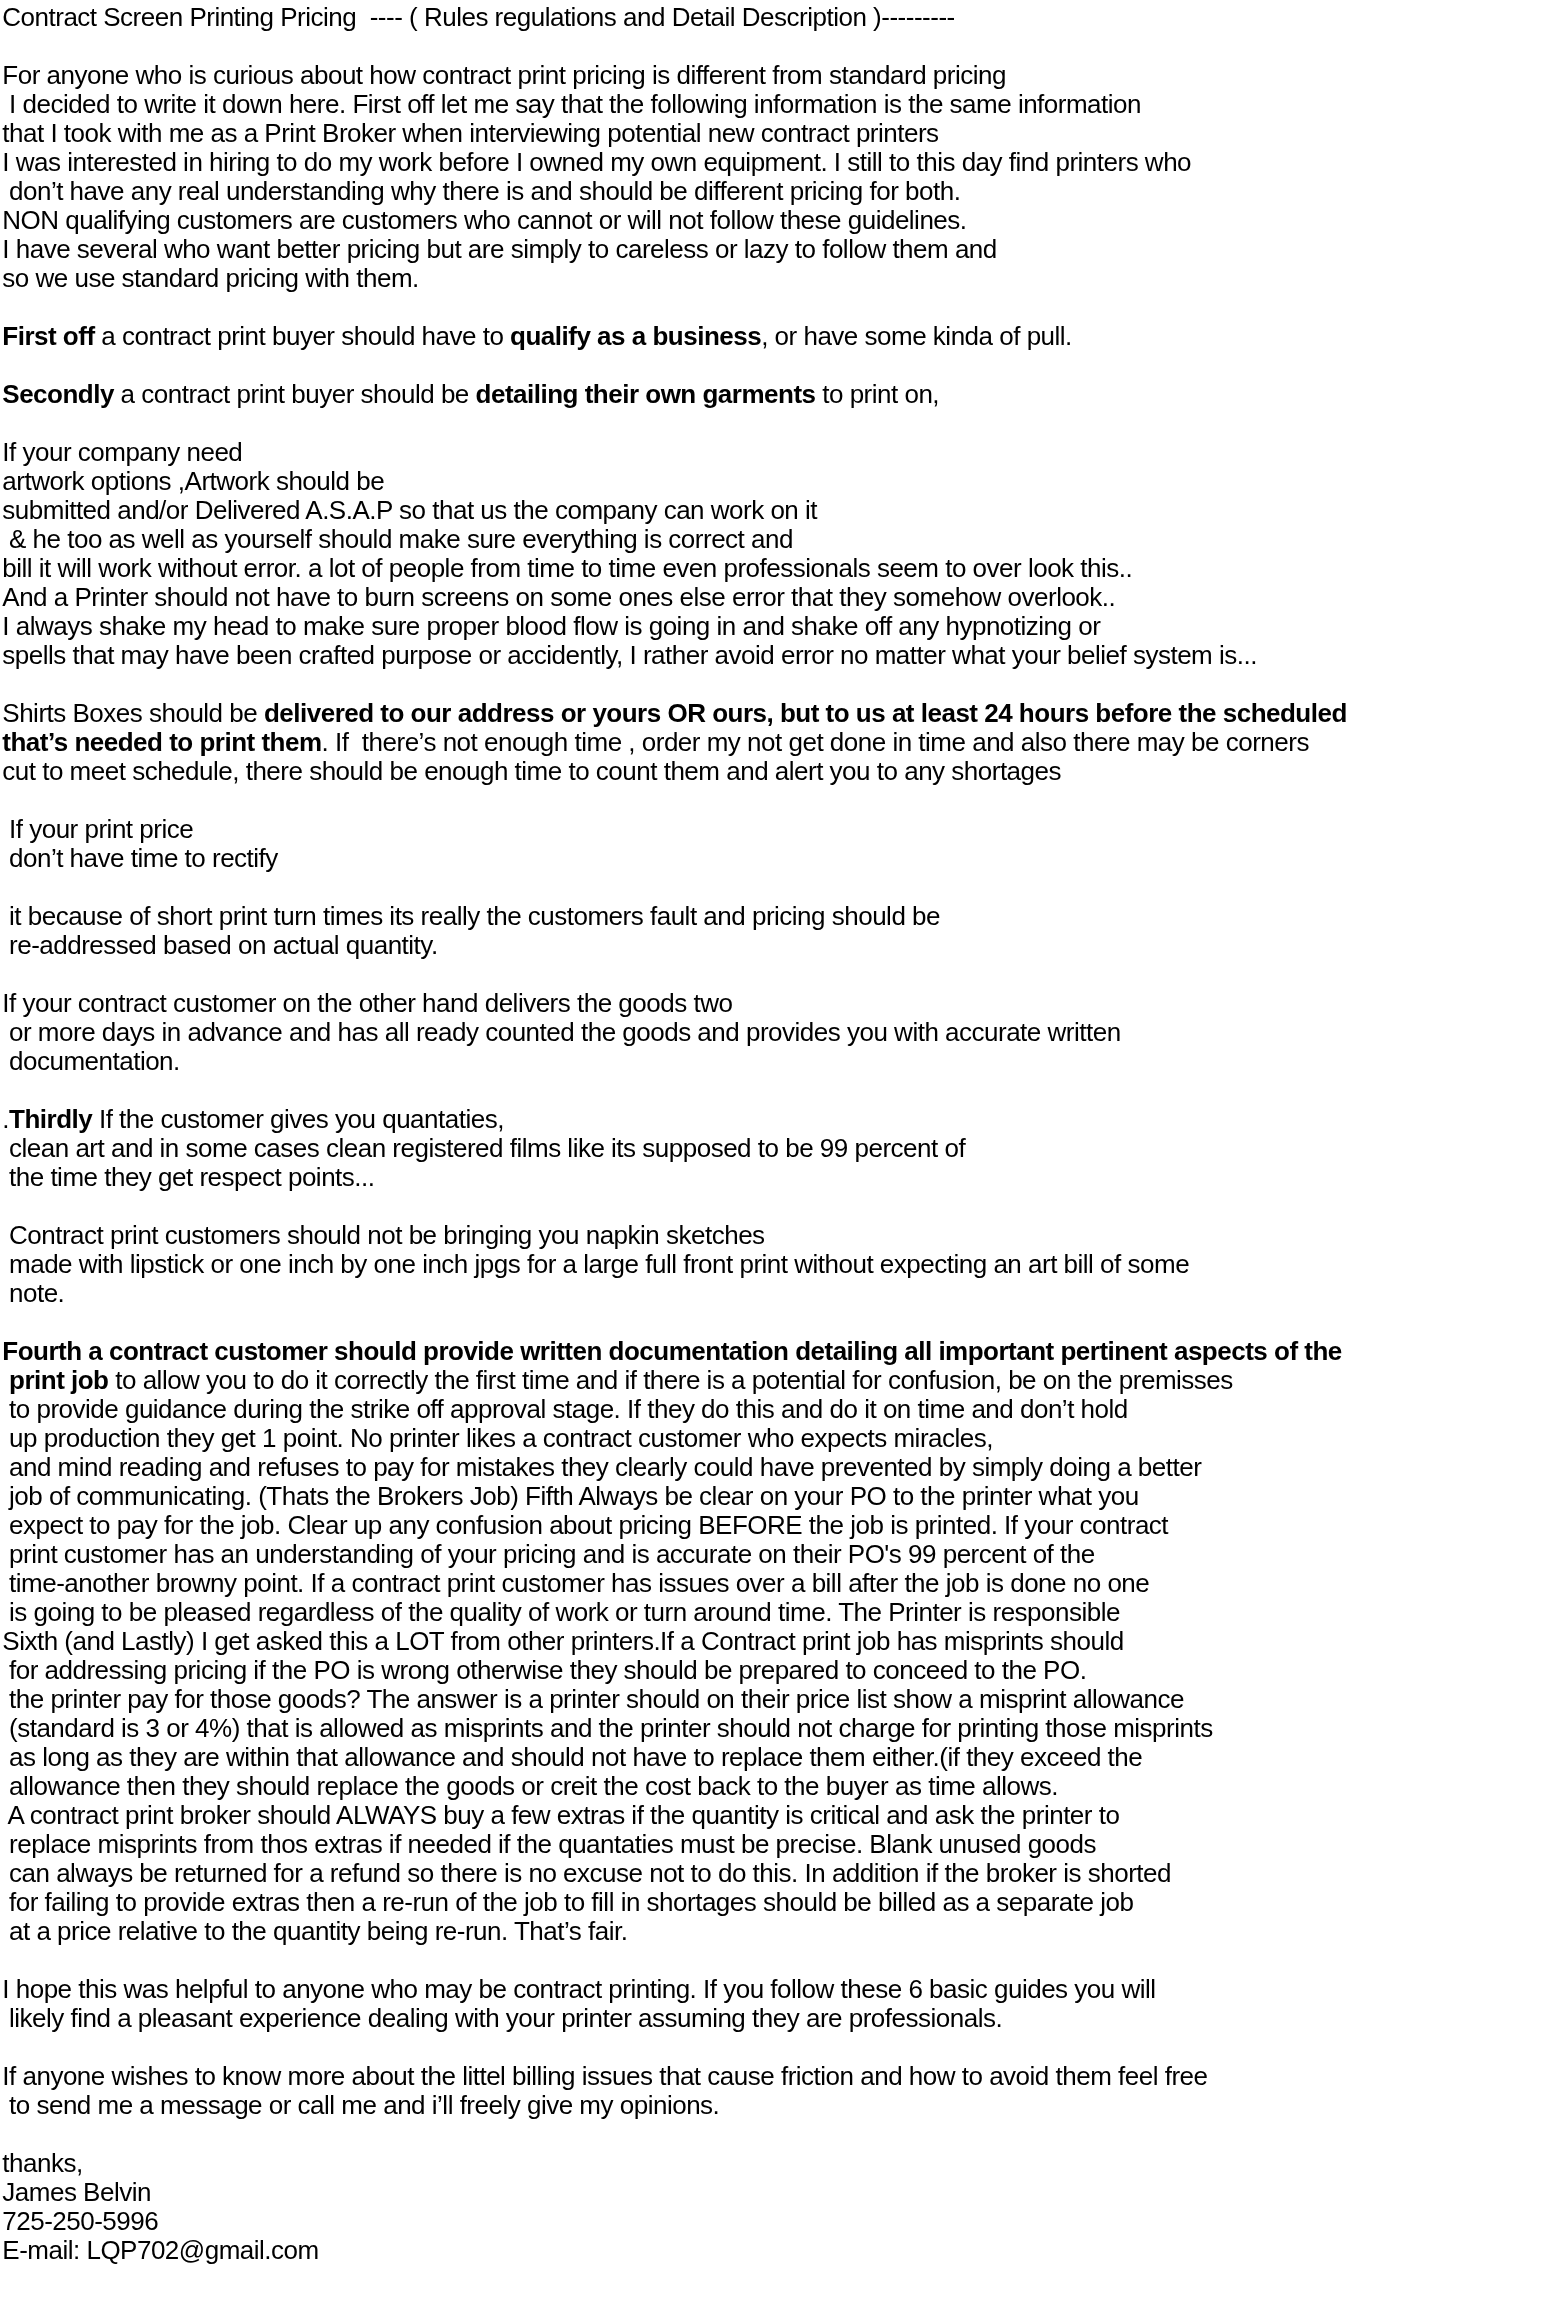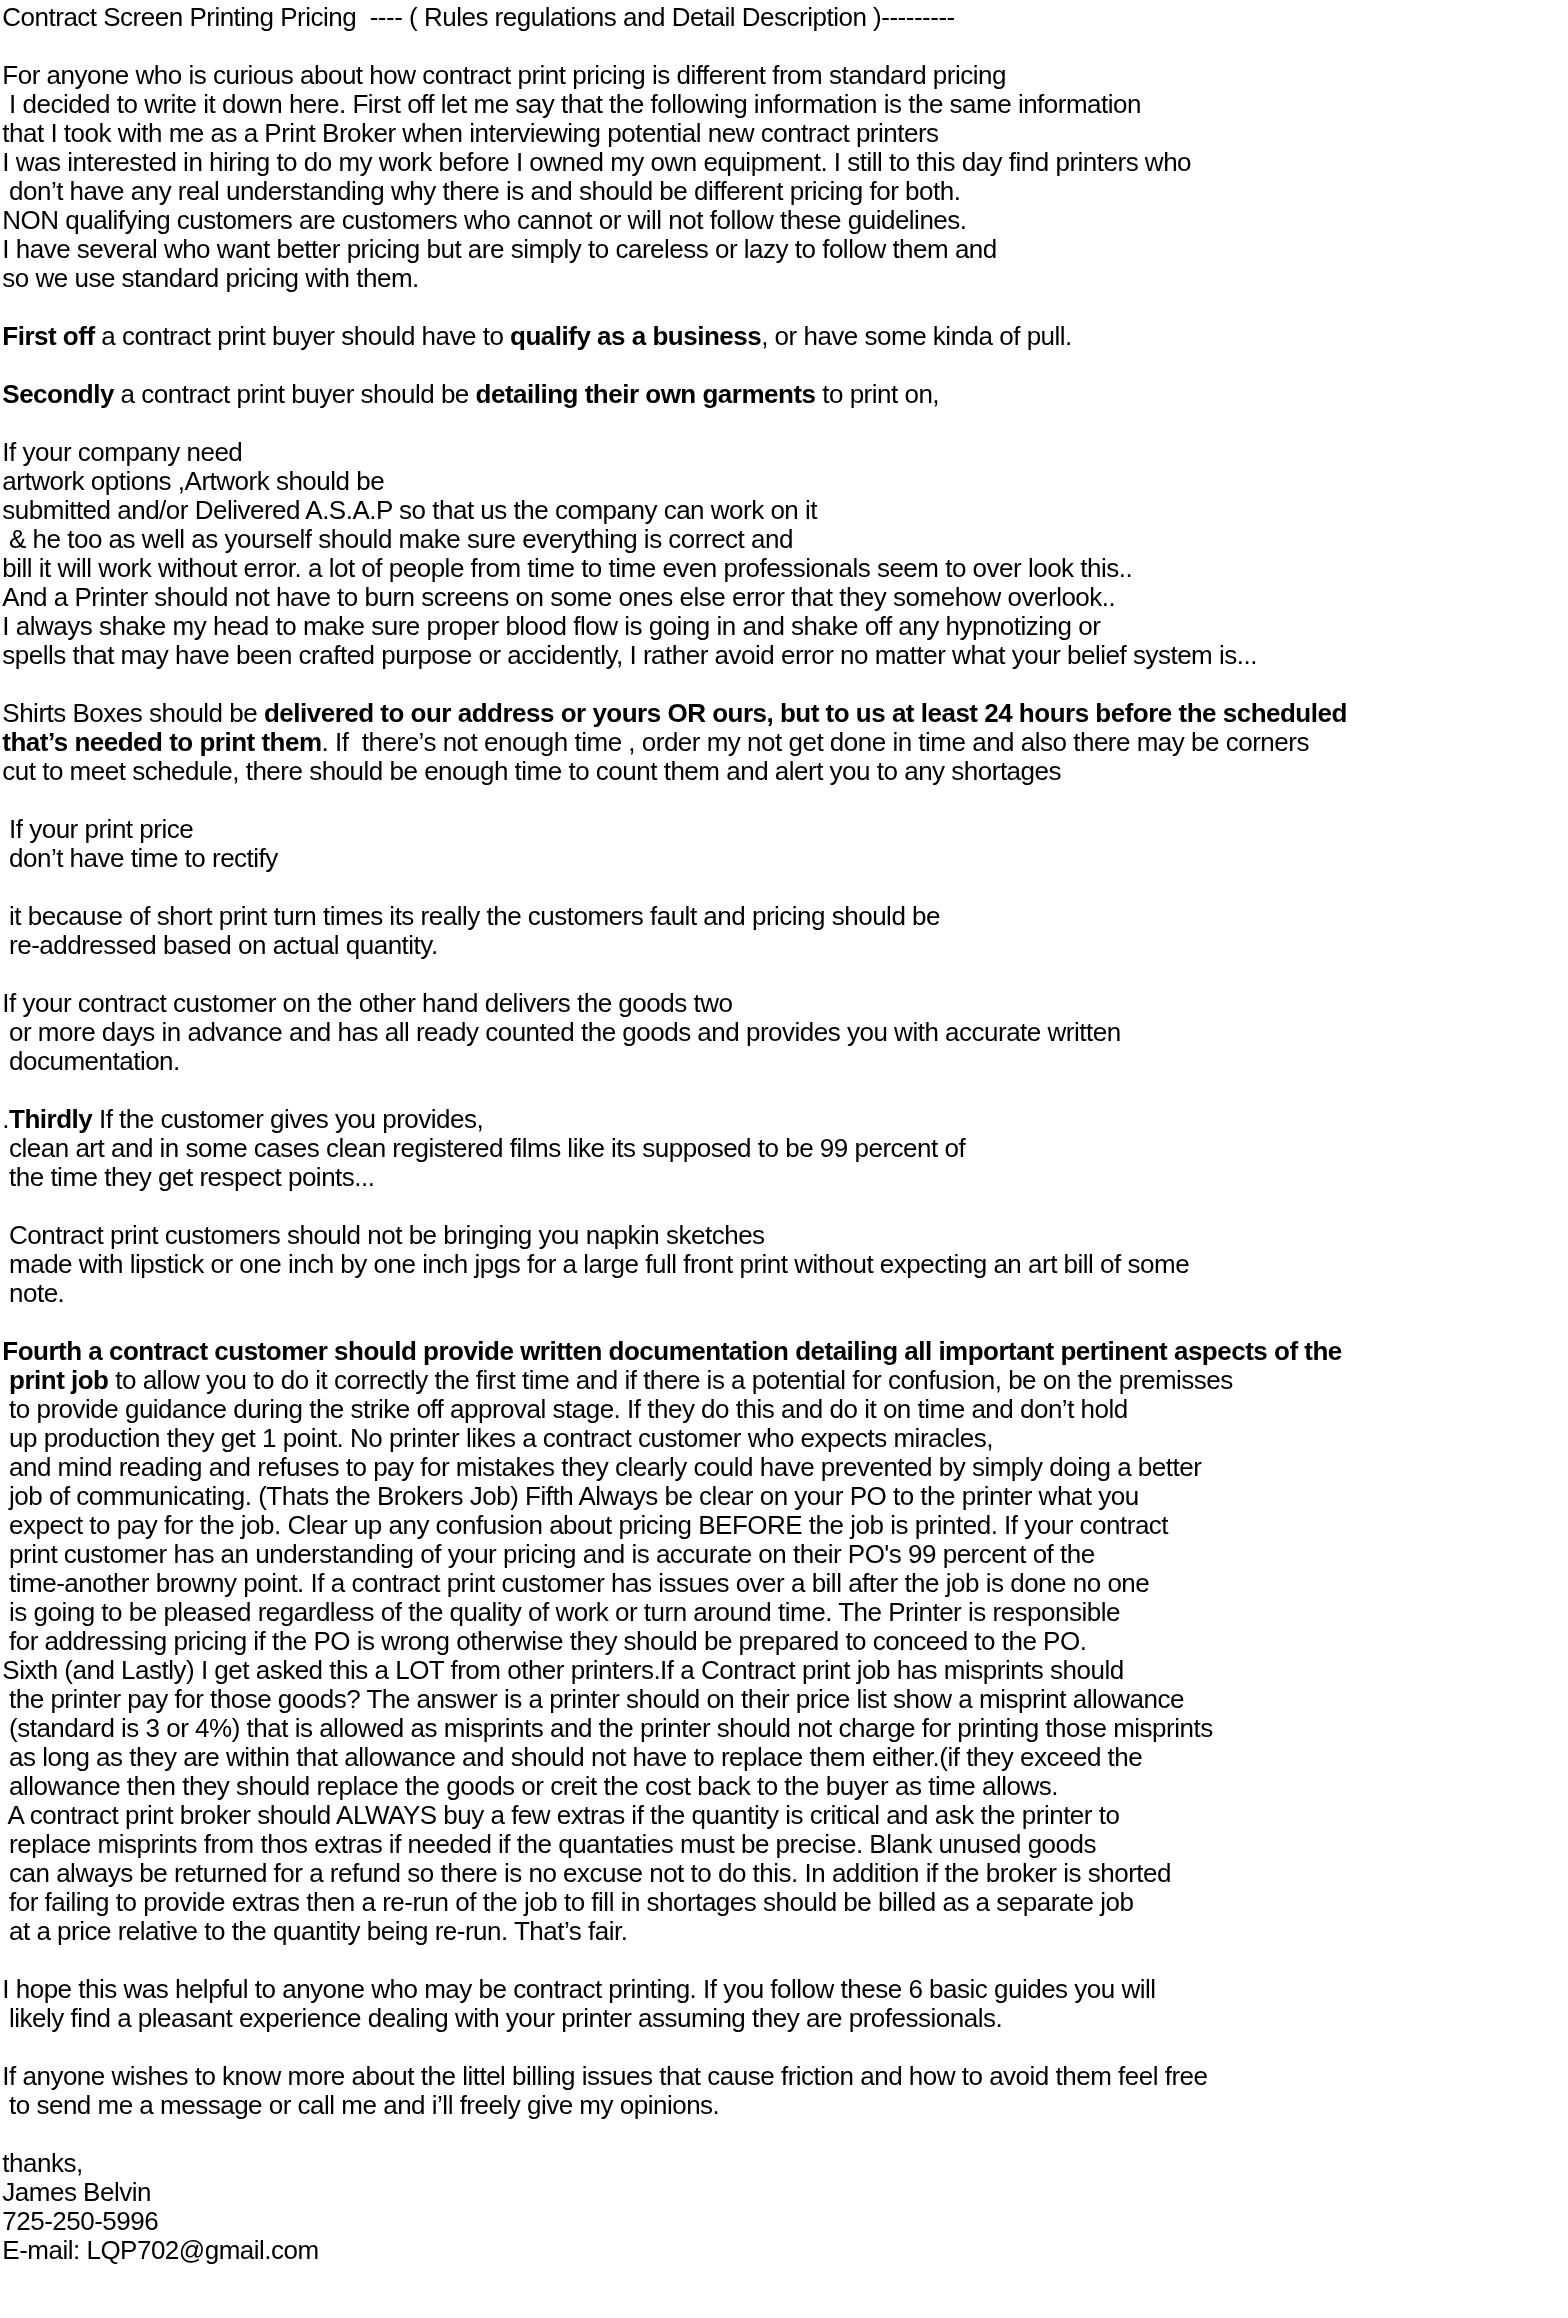--- a/index.html
+++ b/index.html
@@ -61,40 +61,40 @@
       <div class="line"><span> If your print price</span></div>
       <div class="line"><span> don’t have time to rectify</span></div>
       <div class="line"></div>
       <div class="line"><span> it because of short print turn times its really the customers fault and pricing should be</span></div>
       <div class="line"><span> re-addressed based on actual quantity.</span></div>
       <div class="line"></div>
       <div class="line"><span>If your contract customer on the other hand delivers the goods two</span></div>
       <div class="line"><span> or more days in advance and has all ready counted the goods and provides you with accurate written</span></div>
       <div class="line"><span> documentation.</span></div>
       <div class="line"></div>
-      <div class="line"><span>.</span><b>Thirdly</b><span> If the customer gives you provides,</span></div>
+      <div class="line"><span>.</span><b>Thirdly</b><span> If the customer gives you quantaties,</span></div>
       <div class="line"><span> clean art and in some cases clean registered films like its supposed to be 99 percent of</span></div>
       <div class="line"><span> the time they get respect points...</span></div>
       <div class="line"></div>
       <div class="line"><span> Contract print customers should not be bringing you napkin sketches</span></div>
       <div class="line"><span> made with lipstick or one inch by one inch jpgs for a large full front print without expecting an art bill of some</span></div>
       <div class="line"><span> note.</span></div>
       <div class="line"></div>
       <div class="line"><b>Fourth a contract customer should provide written documentation detailing all important pertinent aspects of the</b></div>
       <div class="line"><span> </span><b>print job</b><span> to allow you to do it correctly the first time and if there is a potential for confusion, be on the premisses</span></div>
       <div class="line"><span> to provide guidance during the strike off approval stage. If they do this and do it on time and don’t hold</span></div>
       <div class="line"><span> up production they get 1 point. No printer likes a contract customer who expects miracles,</span></div>
       <div class="line"><span> and mind reading and refuses to pay for mistakes they clearly could have prevented by simply doing a better</span></div>
       <div class="line"><span> job of communicating. (Thats the Brokers Job) Fifth Always be clear on your PO to the printer what you</span></div>
       <div class="line"><span> expect to pay for the job. Clear up any confusion about pricing BEFORE the job is printed. If your contract</span></div>
       <div class="line"><span> print customer has an understanding of your pricing and is accurate on their PO's 99 percent of the</span></div>
       <div class="line"><span> time-another browny point. If a contract print customer has issues over a bill after the job is done no one</span></div>
       <div class="line"><span> is going to be pleased regardless of the quality of work or turn around time. The Printer is responsible</span></div>
+      <div class="line"><span>Sixth (and Lastly) I get asked this a LOT from other printers.If a Contract print job has misprints should</span></div>
       <div class="line"><span> for addressing pricing if the PO is wrong otherwise they should be prepared to conceed to the PO.</span></div>
-      <div class="line"><span>Sixth (and Lastly) I get asked this a LOT from other printers.If a Contract print job has misprints should</span></div>
       <div class="line"><span> the printer pay for those goods? The answer is a printer should on their price list show a misprint allowance</span></div>
       <div class="line"><span> (standard is 3 or 4%) that is allowed as misprints and the printer should not charge for printing those misprints</span></div>
       <div class="line"><span> as long as they are within that allowance and should not have to replace them either.(if they exceed the</span></div>
       <div class="line"><span> allowance then they should replace the goods or creit the cost back to the buyer as time allows.</span></div>
       <div class="line"><span> A contract print broker should ALWAYS buy a few extras if the quantity is critical and ask the printer to</span></div>
       <div class="line"><span> replace misprints from thos extras if needed if the quantaties must be precise. Blank unused goods</span></div>
       <div class="line"><span> can always be returned for a refund so there is no excuse not to do this. In addition if the broker is shorted</span></div>
       <div class="line"><span> for failing to provide extras then a re-run of the job to fill in shortages should be billed as a separate job</span></div>
       <div class="line"><span> at a price relative to the quantity being re-run. That’s fair.</span></div>
       <div class="line"></div>

